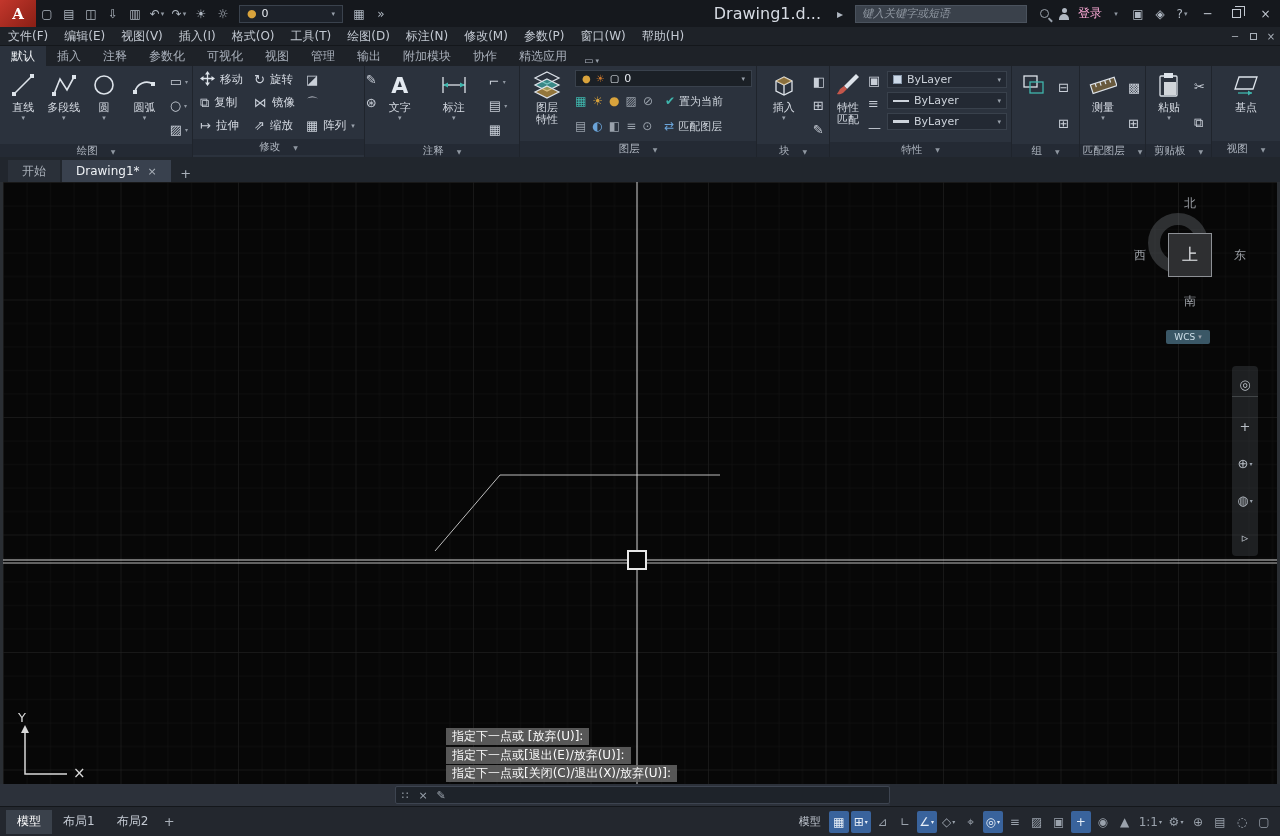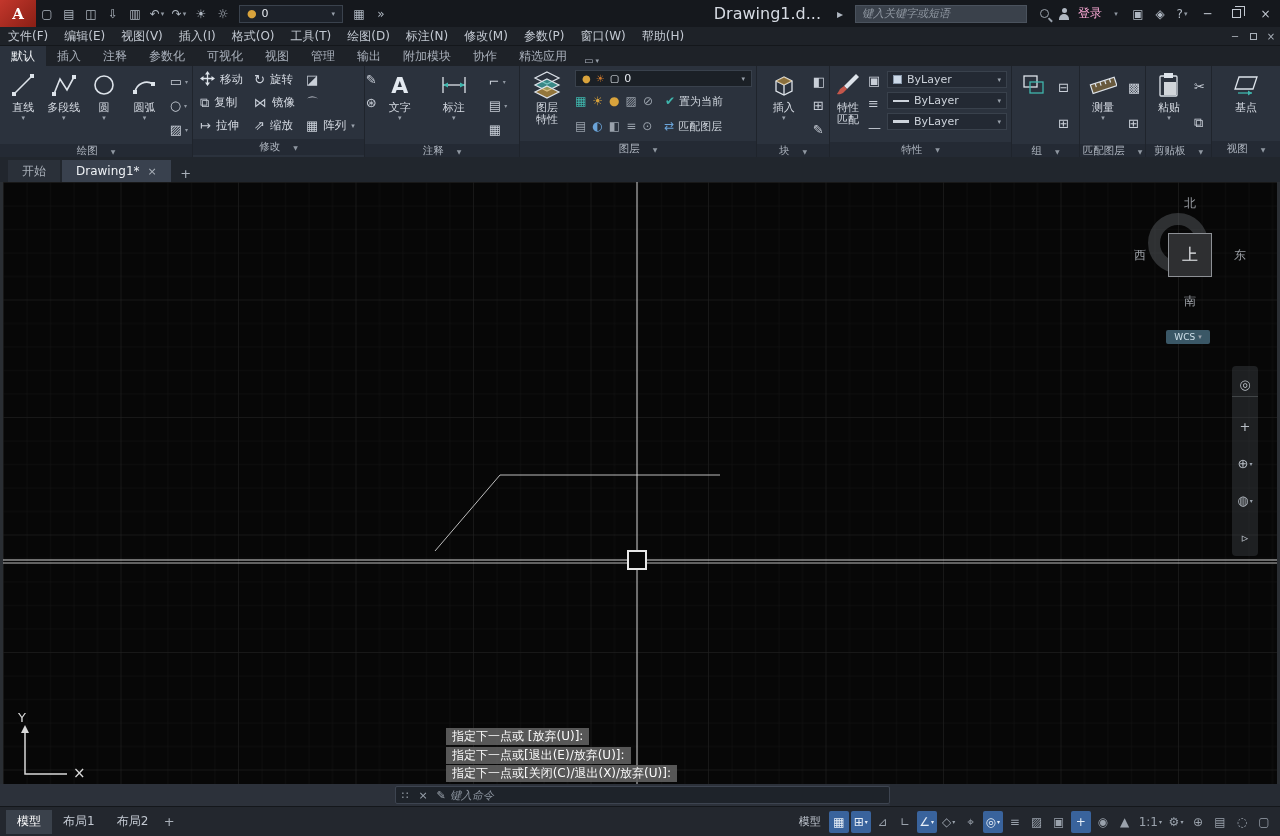--- a/index.html
+++ b/index.html
@@ -748,21 +748,20 @@
         </span>
     </div>
   </div>
 
   <div class="cmdline">
     <div class="cmdright"></div>
     <div class="cmdfield">
       <span class="cic">∷</span>
       <span class="cic">×</span>
       <span class="cic">✎</span>
-      <input placeholder="键入命令" style="">
     </div>
   </div>
 
   <div class="statusbar">
     <span class="stab active">
         <span>模型</span>
       </span>
     <span class="stab">
         <span>布局1</span>
       </span>

